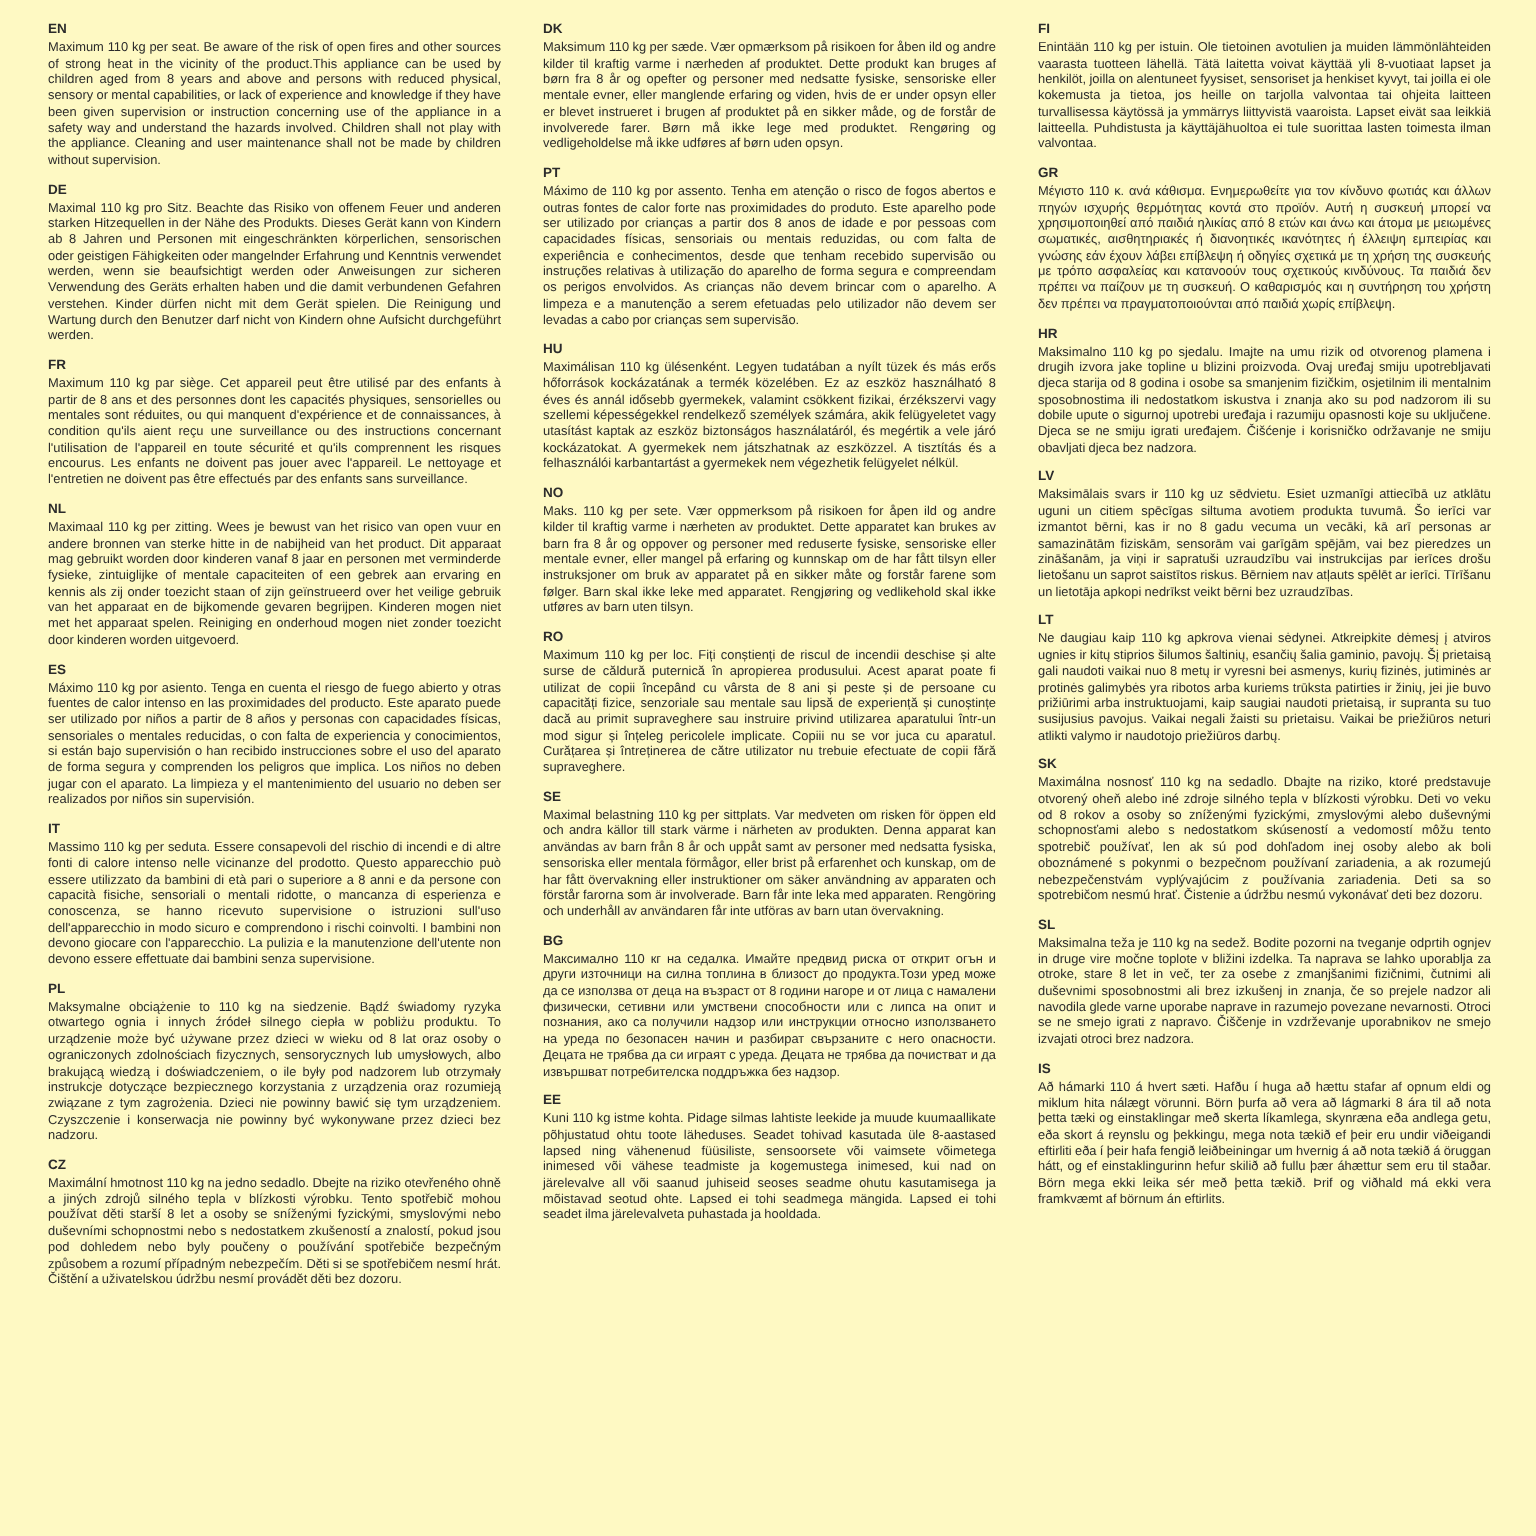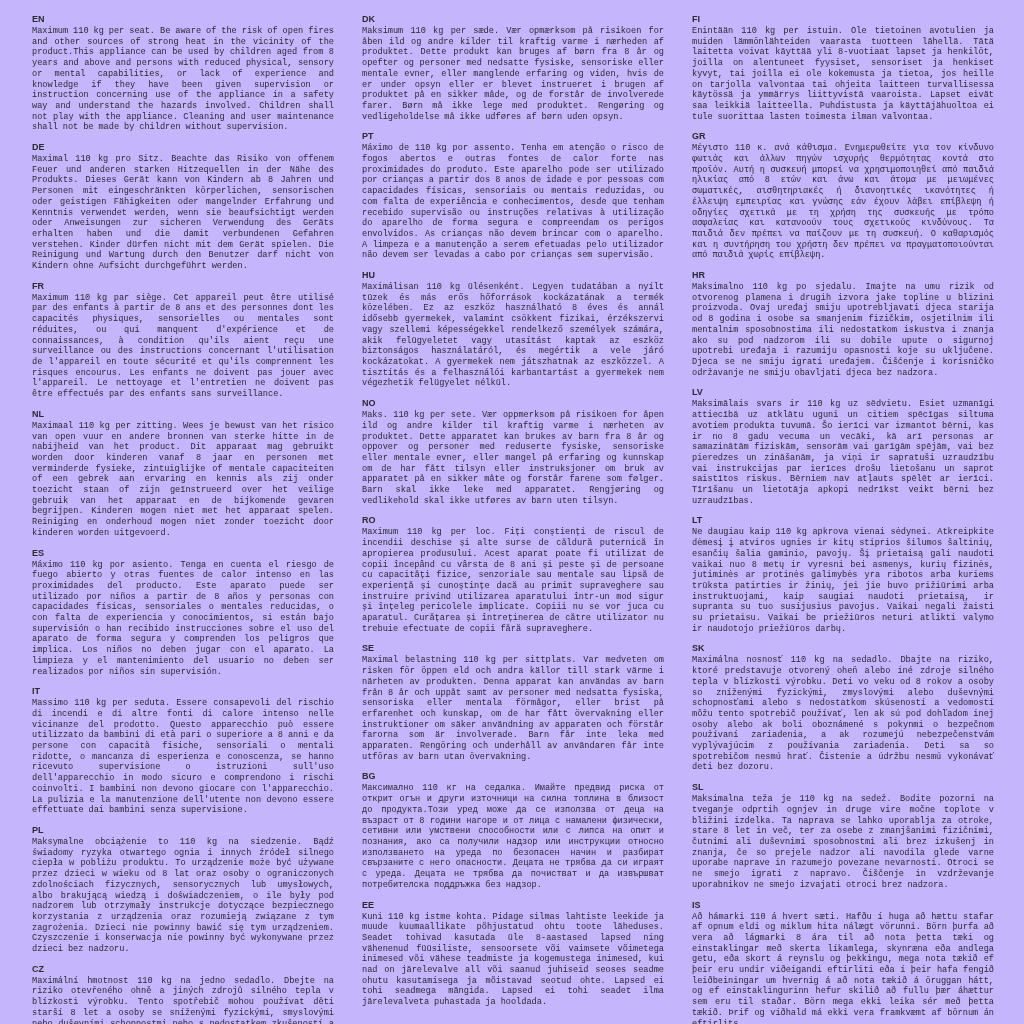--- a/index.html
+++ b/index.html
@@ -26,27 +26,26 @@
     font-weight: bold;
     font-size: 9px;
     line-height: 11px;
     margin-bottom: 1px;
   }
   .text {
     font-size: 8.6px;
     line-height: 10.7px;
     text-align: justify;
     word-spacing: -0.2px;
-    font-family: Liberation Mono, monospace;
   }
 </style>
 </head>
 <body>
 
-<div class="page" style="background: #c4b5fd; color: rgb(43, 43, 43);">
+<div class="page" style="background: #fef9c3; color: rgb(43, 43, 43);">
     <div class="col">
       <div class="section">
         <div class="code">EN</div>
         <div class="text">Maximum 110 kg per seat. Be aware of the risk of open fires and other sources of strong heat in the vicinity of the product.This appliance can be used by children aged from 8 years and above and persons with reduced physical, sensory or mental capabilities, or lack of experience and knowledge if they have been given supervision or instruction concerning use of the appliance in a safety way and understand the hazards involved. Children shall not play with the appliance. Cleaning and user maintenance shall not be made by children without supervision.</div>
       </div>
       <div class="section">
         <div class="code">DE</div>
         <div class="text">Maximal 110 kg pro Sitz. Beachte das Risiko von offenem Feuer und anderen starken Hitzequellen in der Nähe des Produkts. Dieses Gerät kann von Kindern ab 8 Jahren und Personen mit eingeschränkten körperlichen, sensorischen oder geistigen Fähigkeiten oder mangelnder Erfahrung und Kenntnis verwendet werden, wenn sie beaufsichtigt werden oder Anweisungen zur sicheren Verwendung des Geräts erhalten haben und die damit verbundenen Gefahren verstehen. Kinder dürfen nicht mit dem Gerät spielen. Die Reinigung und Wartung durch den Benutzer darf nicht von Kindern ohne Aufsicht durchgeführt werden.</div>
       </div>
       <div class="section">

